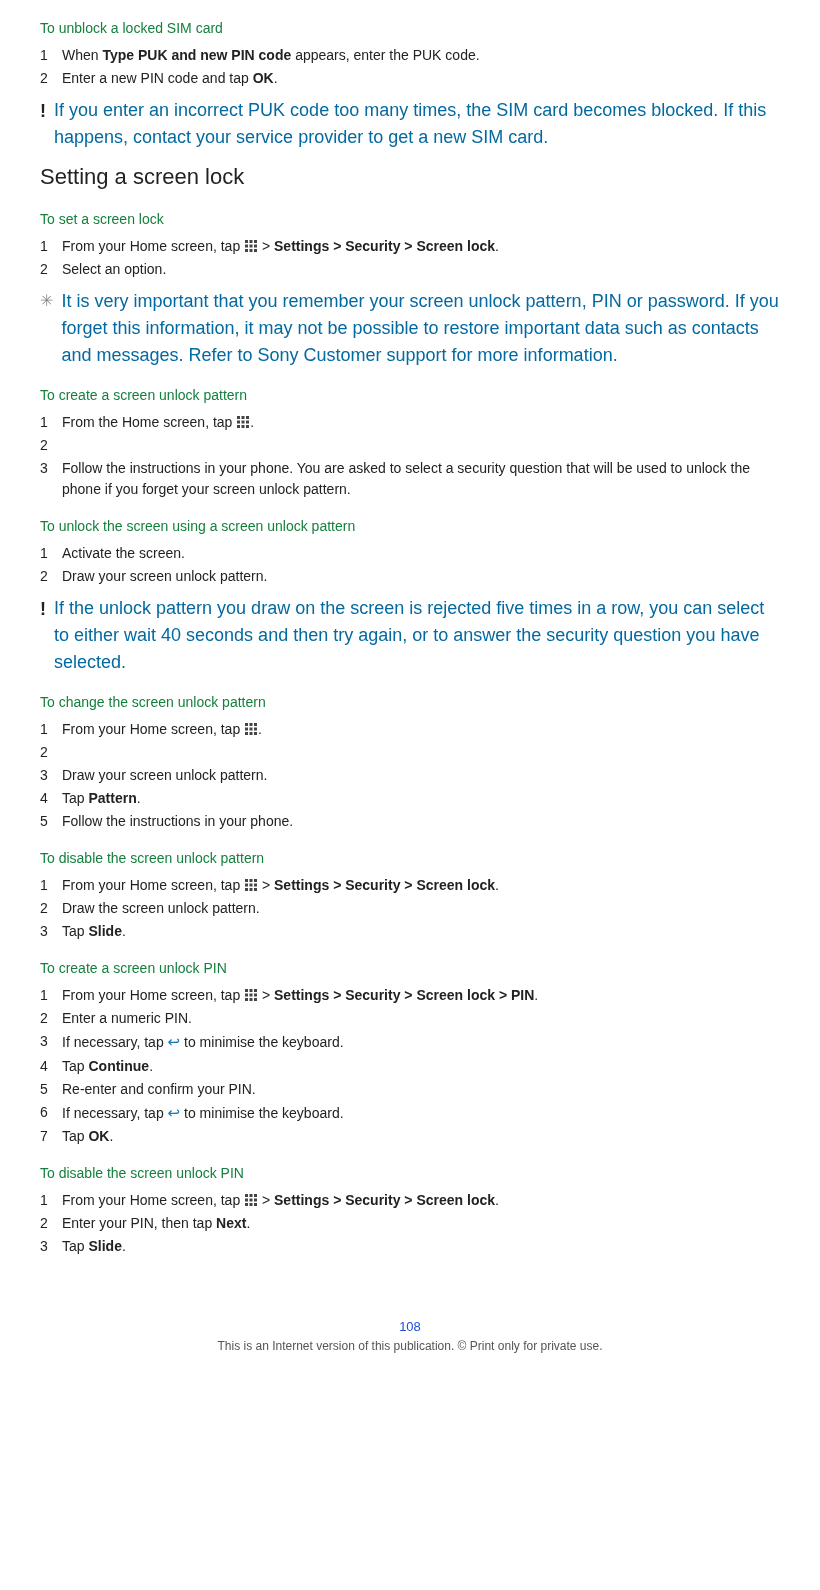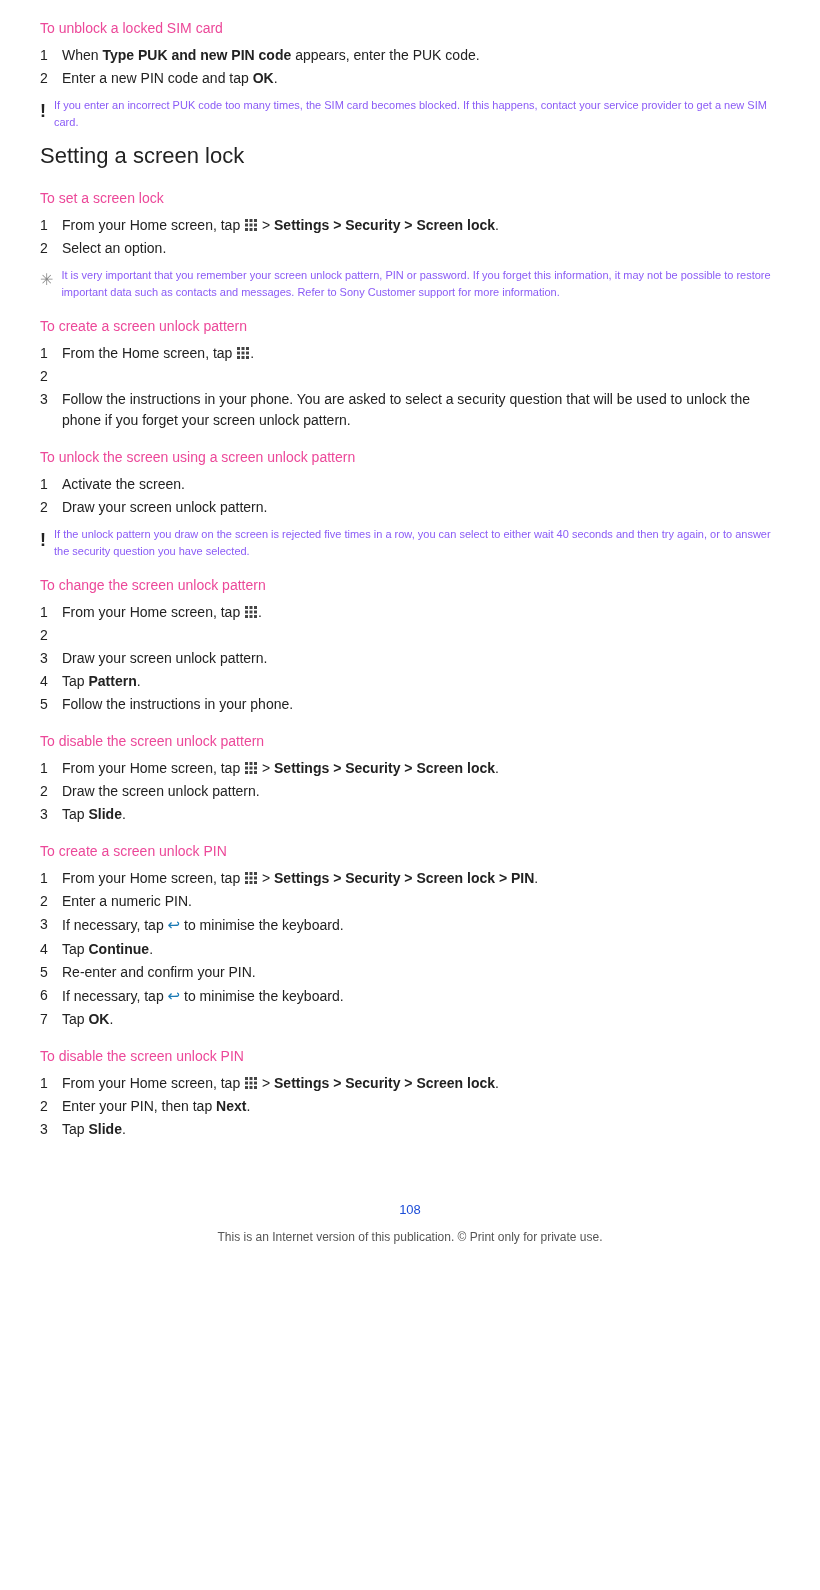--- a/index.html
+++ b/index.html
@@ -13,21 +13,21 @@
       padding: 18px 40px 30px 40px;
       line-height: 1.5;
     }
     .section-heading {
       font-size: 22px;
       font-weight: normal;
       color: #222;
       margin: 9px 0 10px 0;
     }
     .sub-heading {
-      color: #ec4899;
+      color: #15803d;
       font-size: 14px;
       font-weight: normal;
       margin: 16px 0 6px 0;
     }
     .numbered-list {
       list-style: none;
       padding: 0;
       margin: 0 0 6px 0;
     }
     .numbered-list li {
@@ -60,35 +60,35 @@
     .note-icon-exclaim {
       color: #222;
       font-weight: bold;
       font-size: 18px;
     }
     .note-icon-lightbulb {
       color: #888;
       font-size: 16px;
     }
     .note-text {
-      font-size: 11px;
-      color: #8b5cf6;
+      font-size: 18px;
+      color: #0369a1;
       line-height: 1.5;
     }
     .page-footer {
       text-align: center;
       margin-top: 60px;
       font-size: 13px;
       color: #1d4ed8;
     }
     .footer-sub {
       text-align: center;
       font-size: 12px;
       color: #555;
-      margin-top: 8px;
+      margin-top: 0;
     }
     .grid-icon {
       display: inline-block;
       width: 14px;
       height: 14px;
       vertical-align: middle;
       position: relative;
       top: -1px;
     }
   </style>

